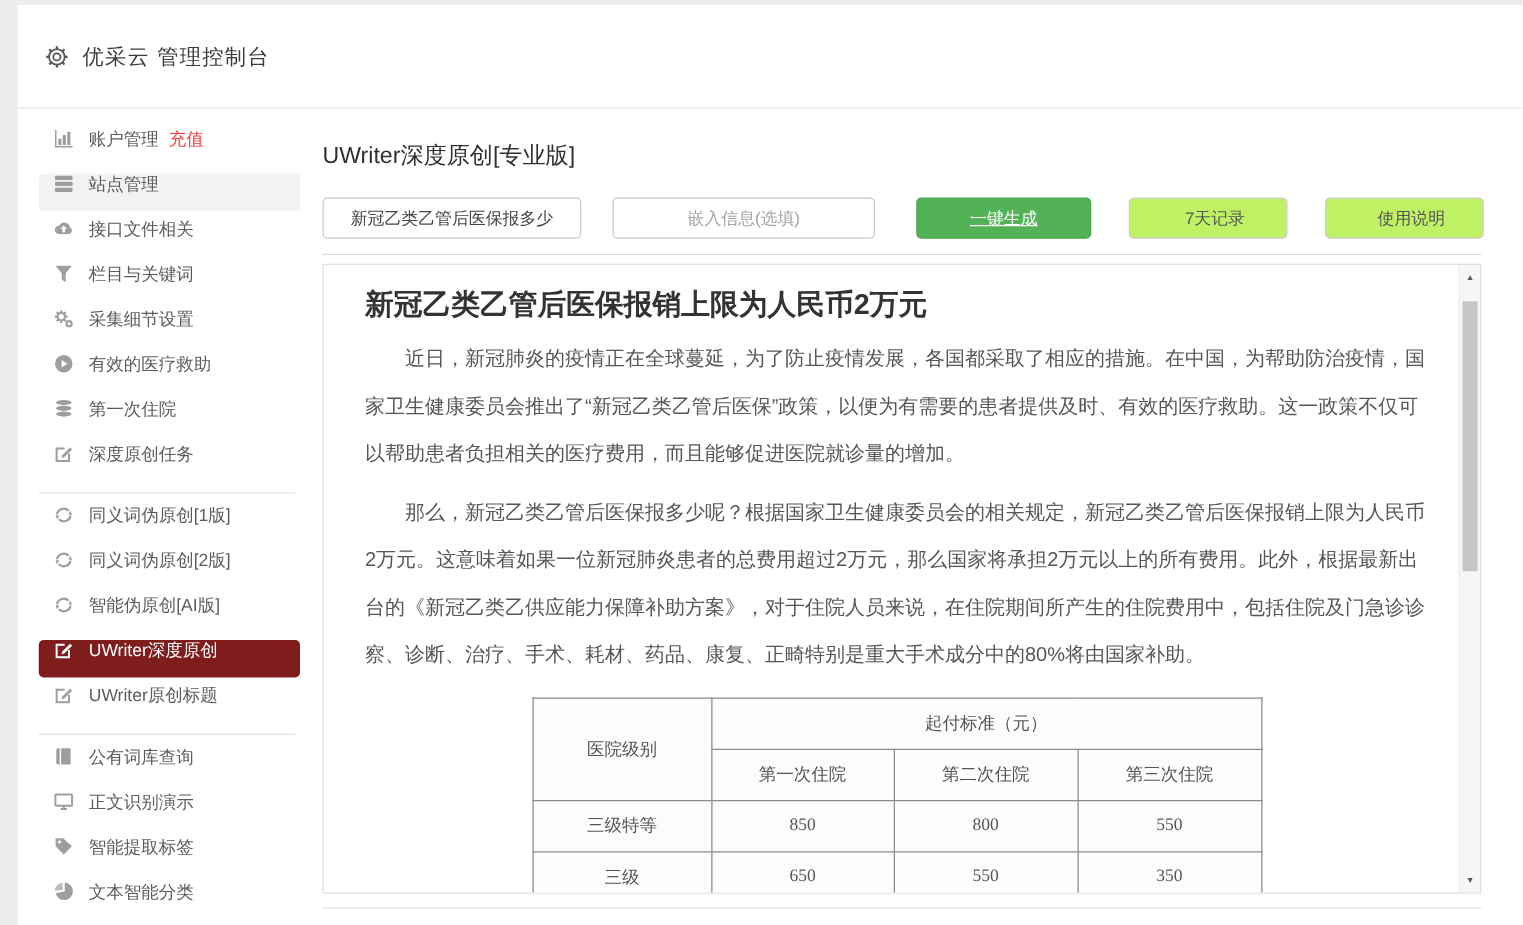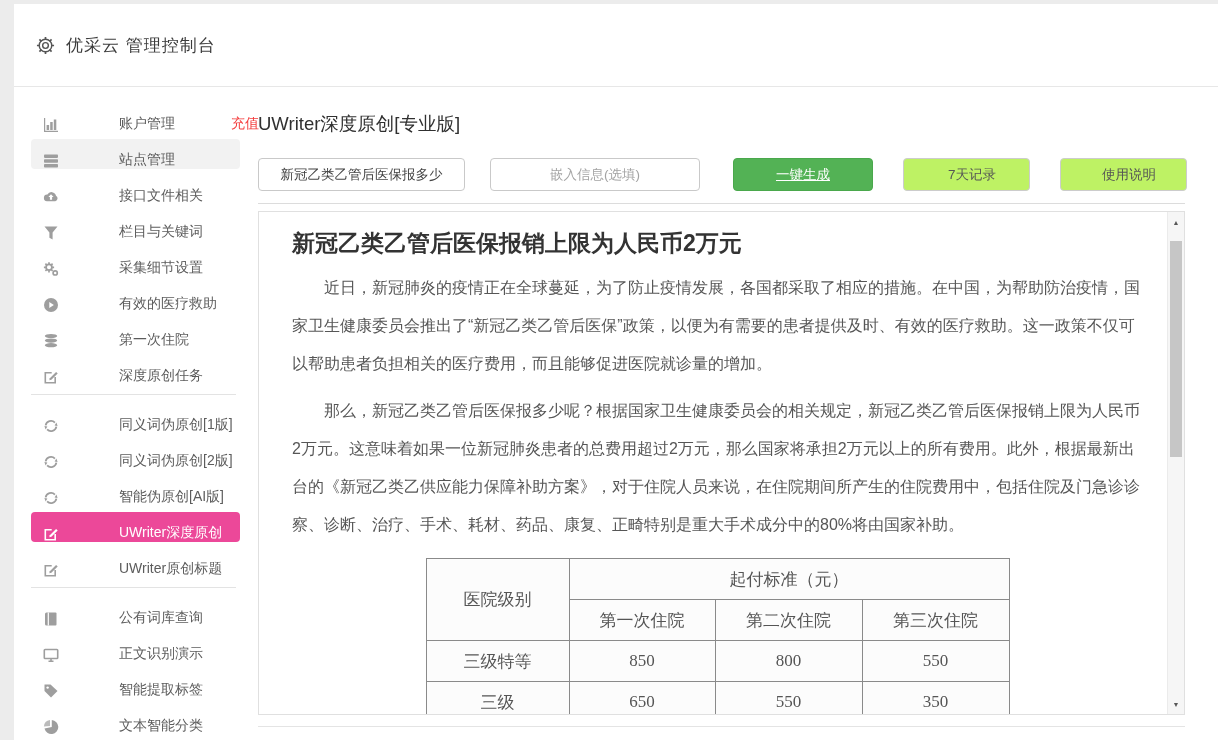--- a/index.html
+++ b/index.html
@@ -9,24 +9,24 @@
 
   
   .topbar { height:83px; border-bottom:1px solid #e7e7e7; display:flex; align-items:center; padding-left:22px; color:#454545; }
   .topbar .gear { color:#555; display:flex; margin-right:11px; }
   .topbar h1 { font-size:17px; font-weight:400; color:#3c3c3c; letter-spacing:1px; }
 
   .content-row { display:flex; height:652px; }
 
   
   .sidebar { width:244px; padding-top:16px; flex:none; }
-  .sb-item { height:30px; margin:0 18px 6px 17px; display:flex; align-items:flex-end; padding:0 10px 0 11px; border-radius:4px; color:#5c5c5c; font-size:14px; cursor:pointer; white-space:nowrap;gap:48px; }
+  .sb-item { height:30px; margin:0 18px 6px 17px; display:flex; align-items:flex-start; padding:0 10px 0 11px; border-radius:4px; color:#5c5c5c; font-size:14px; cursor:pointer; white-space:nowrap; }
   .sb-item .ico { width:17px; height:16px; margin-right:12px; color:#9e9e9e; display:flex; align-items:center; justify-content:center; flex:none; }
   .sb-item.highlight { background:#f2f2f2; }
-  .sb-item.active { background:#ec4899; color:#fff; }
+  .sb-item.active { background:#7f1d1d; color:#fff; }
   .sb-item.active .ico { color:#fff; }
   .sb-badge { color:#f43c3c; margin-left:8px; }
   .sb-divider { height:1px; background:#e3e3e3; margin:9px 22px 9px 17px; }
 
   
   .main { flex:1; padding:24px 0 0 0; position:relative; }
   .page-title { font-size:18.5px; font-weight:400; color:#303030; margin-bottom:22px; }
   .controls { display:flex; align-items:center; }
   .controls input { height:33px; border:1px solid #c9c9c9; border-radius:4px; padding:0 12px; font-size:13.5px; color:#444; outline:none; font-family:inherit;text-align:center; }
   .controls input::placeholder { color:#a3a3a3; }
@@ -37,21 +37,21 @@
   .btn-plain { width:127px; margin-left:30px; background:#bef264; border:1px solid #ccc; color:#555;padding-left:11px; }
   .rule { height:1px; background:#dcdcdc; width:927px; margin-top:12px; }
 
   
   .article-box { width:927px; height:504px; margin-top:7px; border:1px solid #e0e0e0; background:#fff; position:relative; overflow:hidden; }
   .article-inner { position:absolute; left:0; right:17px; top:0; padding:16px 24px 0 33px; }
   .article-title { text-align:left; font-size:23px; font-weight:bold; color:#333; margin-bottom:10px; }
   .article-inner p { font-size:16px; line-height:38px; color:#565656; text-indent:2em; margin-top:9px; }
 
   .doc-table { border-collapse:collapse; margin:14px auto 0; background:#fcfcfc; font-family:"Liberation Serif","DejaVu Serif",serif; color:#555; }
-  .doc-table td { border:1px solid #8a8a8a; text-align:center; font-size:17px; height:41px; padding:0 6px; }
+  .doc-table td { border:1px solid #8a8a8a; text-align:center; font-size:14px; height:41px; padding:0 6px; }
   .col-level { width:143px; } .col-a { width:146px; } .col-b { width:147px; } .col-c { width:147px; }
 
   
   .vscroll { position:absolute; top:0; right:0; bottom:0; width:17px; background:#f6f6f6; border-left:1px solid #ebebeb; }
   .vs-arrow { position:absolute; left:0; right:0; height:16px; display:flex; align-items:center; justify-content:center; font-size:7px; color:#585858; cursor:pointer; }
   .vs-up { top:2px; } .vs-down { bottom:2px; }
   .vs-thumb { position:absolute; left:2px; right:2px; top:29px; height:216px; background:#c6c6c6; cursor:pointer; }
 
   .bottom-rule { height:1px; background:#e4e4e4; width:927px; margin-top:11px; }
 </style>

